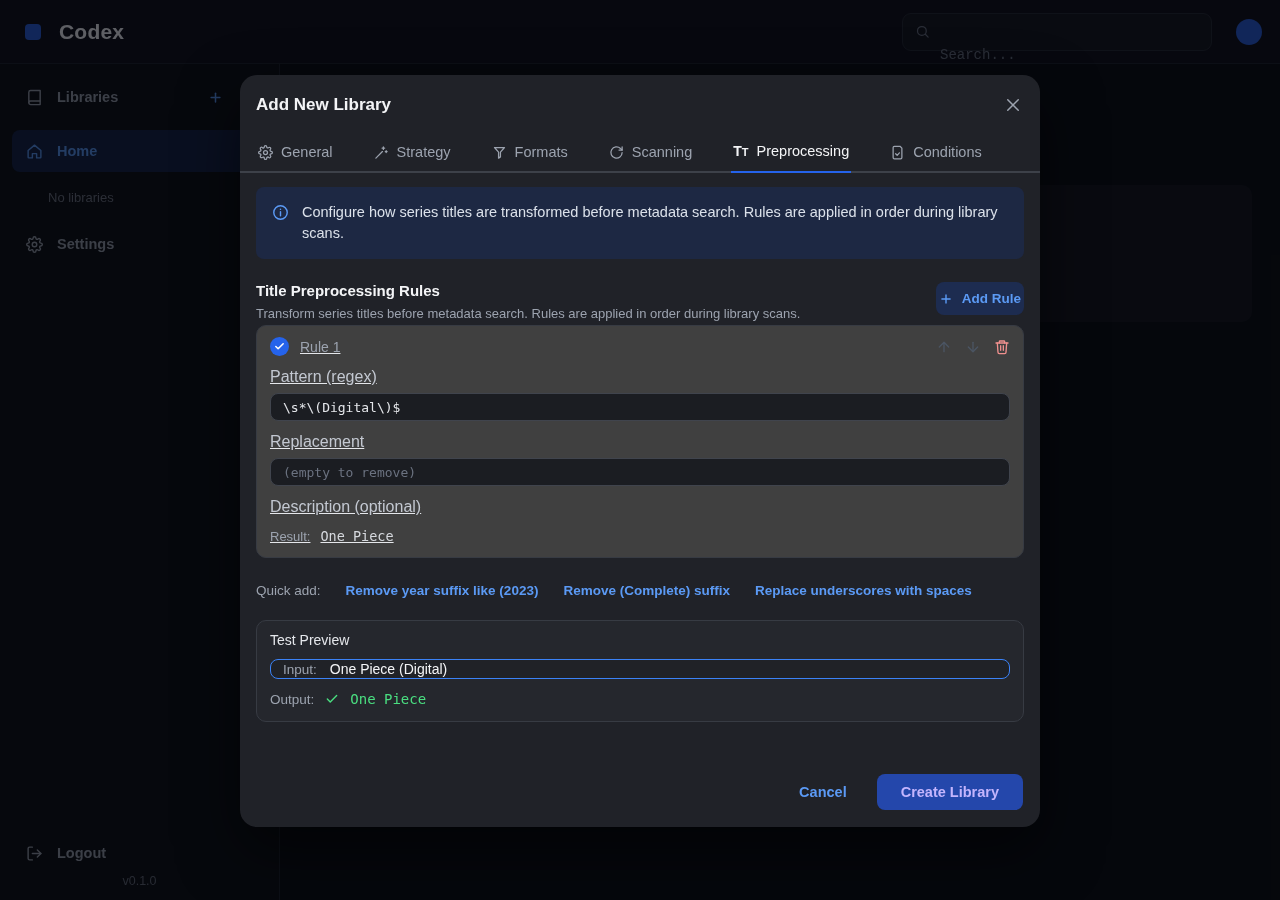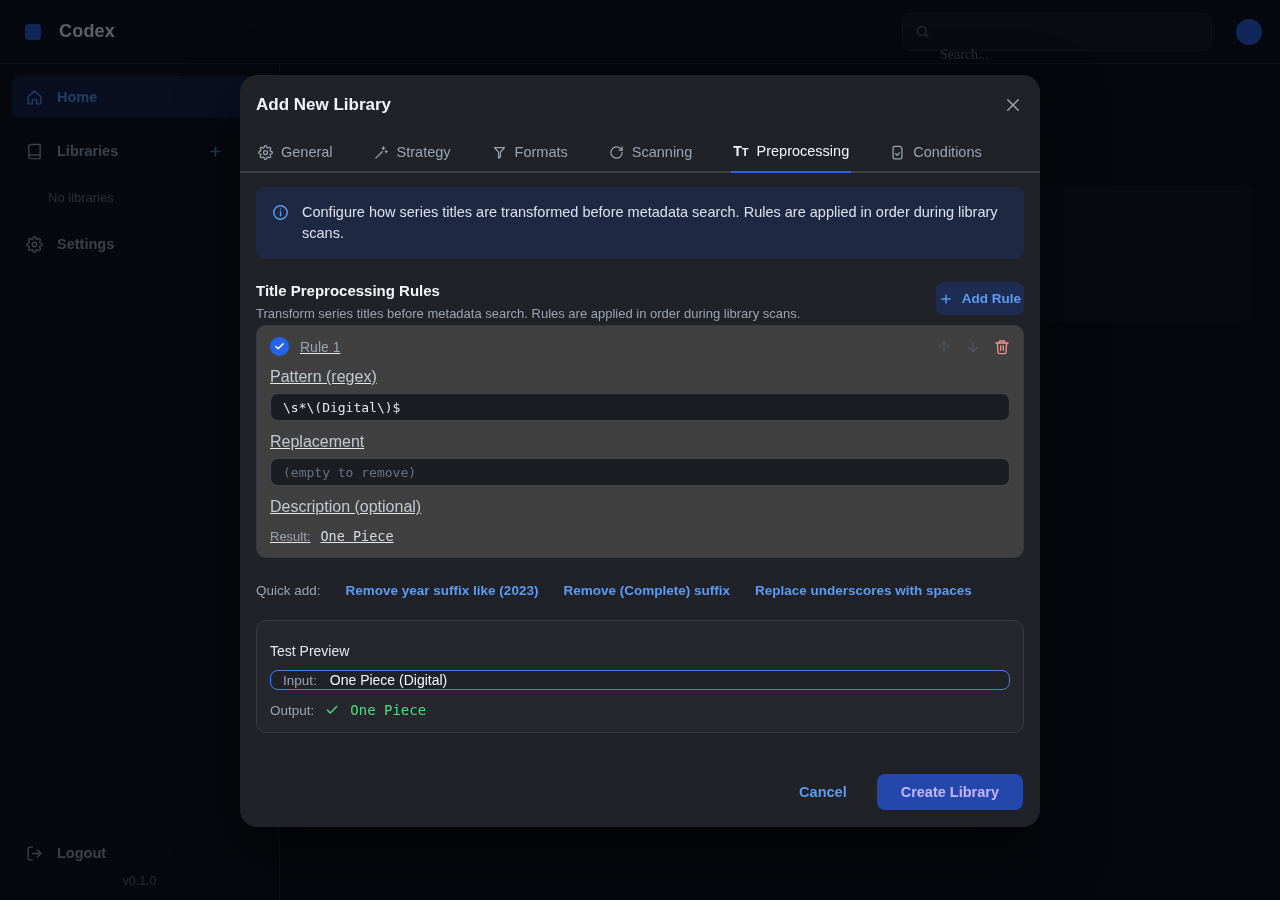--- a/index.html
+++ b/index.html
@@ -13,30 +13,30 @@
   .mono { font-family: "DejaVu Sans Mono", monospace; }
 
   
   .navbar {
     position: absolute; top: 0; left: 0; width: 1280px; height: 64px;
     background: #101218; border-bottom: 1px solid #1e222a;
     display: flex; align-items: center;
   }
   .brand { display: flex; align-items: center; gap: 18px; padding-left: 25px; }
   .brand-mark { width: 16px; height: 16px; border-radius: 4px; background: #2b5fd9; }
-  .brand-name { font-size: 18px; font-weight: 700; color: #f3f4f6; letter-spacing: .2px; }
+  .brand-name { font-size: 21px; font-weight: 700; color: #f3f4f6; letter-spacing: .2px; }
   .nav-right { margin-left: auto; display: flex; align-items: center; gap: 24px; padding-right: 18px; }
   .search-box {
     width: 310px; height: 38px; background: #16181d; border: 1px solid #272b33;
     border-radius: 9px; display: flex; align-items: center; gap: 10px; padding: 0 12px;
     color: #6b7280;
   }
   .search-box input {
     flex: 1; background: transparent; border: none; outline: none;
-    color: #d1d5db; font-size: 14px; font-family: Liberation Serif, serif; margin-top: 47px;
+    color: #d1d5db; font-size: 14px; font-family: Liberation Mono, monospace; margin-top: 47px;
   }
   .search-box input::placeholder { color: #6b7280; }
   .avatar { width: 26px; height: 26px; border-radius: 50%; background: #2b5fd9; }
 
   
   .sidebar {
     position: absolute; top: 64px; left: 0; bottom: 0; width: 280px;
     background: #0e1014; border-right: 1px solid #1e222a;
     display: flex; flex-direction: column;
   }
@@ -135,21 +135,21 @@
   .text-input::placeholder { color: #6b7280; font-family: "DejaVu Sans Mono", monospace; }
   .result-row { margin-top: 12px; font-size: 13px; color: #9ca3af; display: flex; gap: 10px; align-items: baseline; }
   .result-val { color: #d6d9de; font-size: 13.5px; }
 
   .quick-row { display: flex; align-items: center; gap: 25px; margin-top: 25px; font-size: 13.5px; }
   .quick-label { color: #9ca3af; }
   .quick-link { color: #5b9af5; font-weight: 700; cursor: pointer; }
 
   .preview-card {
     margin-top: 22px; background: #25272d; border: 1px solid #373b43;
-    border-radius: 10px; padding: 22px 13px 14px 13px;
+    border-radius: 10px; padding: 11px 13px 14px 13px;
   }
   .preview-title { font-size: 14px; color: #e5e7eb; }
   .preview-input-box {
     margin-top: 11px; border: 1px solid #3b82f6; background: #202227;
     border-radius: 8px; height: 20px; display: flex; align-items: center; gap: 13px;
     padding: 0 12px;
   }
   .preview-input-label { color: #9ca3af; font-size: 13.5px; }
   .preview-input-box input {
     flex: 1; background: transparent; border: none; outline: none;
@@ -191,42 +191,42 @@
             <line x1="21" y1="21" x2="16.5" y2="16.5"></line>
           </svg>
       </span>
       <input type="text" placeholder="Search..." style="">
     </div>
     <div class="avatar"></div>
   </div>
 </div>
 
 <div class="sidebar">
-  <div class="side-item active">
-    <span>
-      <svg width="17" height="17" viewBox="0 0 24 24" fill="none" stroke="currentColor" stroke-width="2" stroke-linecap="round" stroke-linejoin="round">
-          <path d="M3 10.5 12 3l9 7.5V20a1 1 0 0 1-1 1h-5v-6h-6v6H4a1 1 0 0 1-1-1z"></path>
-        </svg>
-    </span>
-    <span>Home</span>
-  </div>
   <div class="side-item">
     <span>
       <svg width="17" height="17" viewBox="0 0 24 24" fill="none" stroke="currentColor" stroke-width="2" stroke-linecap="round" stroke-linejoin="round">
           <path d="M4 19.5A2.5 2.5 0 0 1 6.5 17H20V2H6.5A2.5 2.5 0 0 0 4 4.5z"></path>
           <path d="M4 19.5A2.5 2.5 0 0 0 6.5 22H20v-5"></path>
         </svg>
     </span>
     <span>Libraries</span>
     <span class="plus-btn">
       <svg width="15" height="15" viewBox="0 0 24 24" fill="none" stroke="currentColor" stroke-width="2.4" stroke-linecap="round">
           <line x1="12" y1="5" x2="12" y2="19"></line>
           <line x1="5" y1="12" x2="19" y2="12"></line>
         </svg>
     </span>
+  </div>
+  <div class="side-item active">
+    <span>
+      <svg width="17" height="17" viewBox="0 0 24 24" fill="none" stroke="currentColor" stroke-width="2" stroke-linecap="round" stroke-linejoin="round">
+          <path d="M3 10.5 12 3l9 7.5V20a1 1 0 0 1-1 1h-5v-6h-6v6H4a1 1 0 0 1-1-1z"></path>
+        </svg>
+    </span>
+    <span>Home</span>
   </div>
   <div class="empty-note">No libraries</div>
   <div class="side-item">
     <span>
       <svg width="17" height="17" viewBox="0 0 24 24" fill="none" stroke="currentColor" stroke-width="2" stroke-linecap="round" stroke-linejoin="round">
           <circle cx="12" cy="12" r="3.2"></circle>
           <path d="M19.4 15a1.7 1.7 0 0 0 .34 1.87l.06.06a2 2 0 1 1-2.83 2.83l-.06-.06A1.7 1.7 0 0 0 15 19.4a1.7 1.7 0 0 0-1 1.55V21a2 2 0 1 1-4 0v-.09A1.7 1.7 0 0 0 9 19.4a1.7 1.7 0 0 0-1.87.34l-.06.06a2 2 0 1 1-2.83-2.83l.06-.06A1.7 1.7 0 0 0 4.6 15a1.7 1.7 0 0 0-1.55-1H3a2 2 0 1 1 0-4h.09A1.7 1.7 0 0 0 4.6 9a1.7 1.7 0 0 0-.34-1.87l-.06-.06a2 2 0 1 1 2.83-2.83l.06.06A1.7 1.7 0 0 0 9 4.6a1.7 1.7 0 0 0 1-1.55V3a2 2 0 1 1 4 0v.09a1.7 1.7 0 0 0 1 1.51 1.7 1.7 0 0 0 1.87-.34l.06-.06a2 2 0 1 1 2.83 2.83l-.06.06A1.7 1.7 0 0 0 19.4 9a1.7 1.7 0 0 0 1.55 1H21a2 2 0 1 1 0 4h-.09a1.7 1.7 0 0 0-1.51 1z"></path>
         </svg>
     </span>
     <span>Settings</span>

